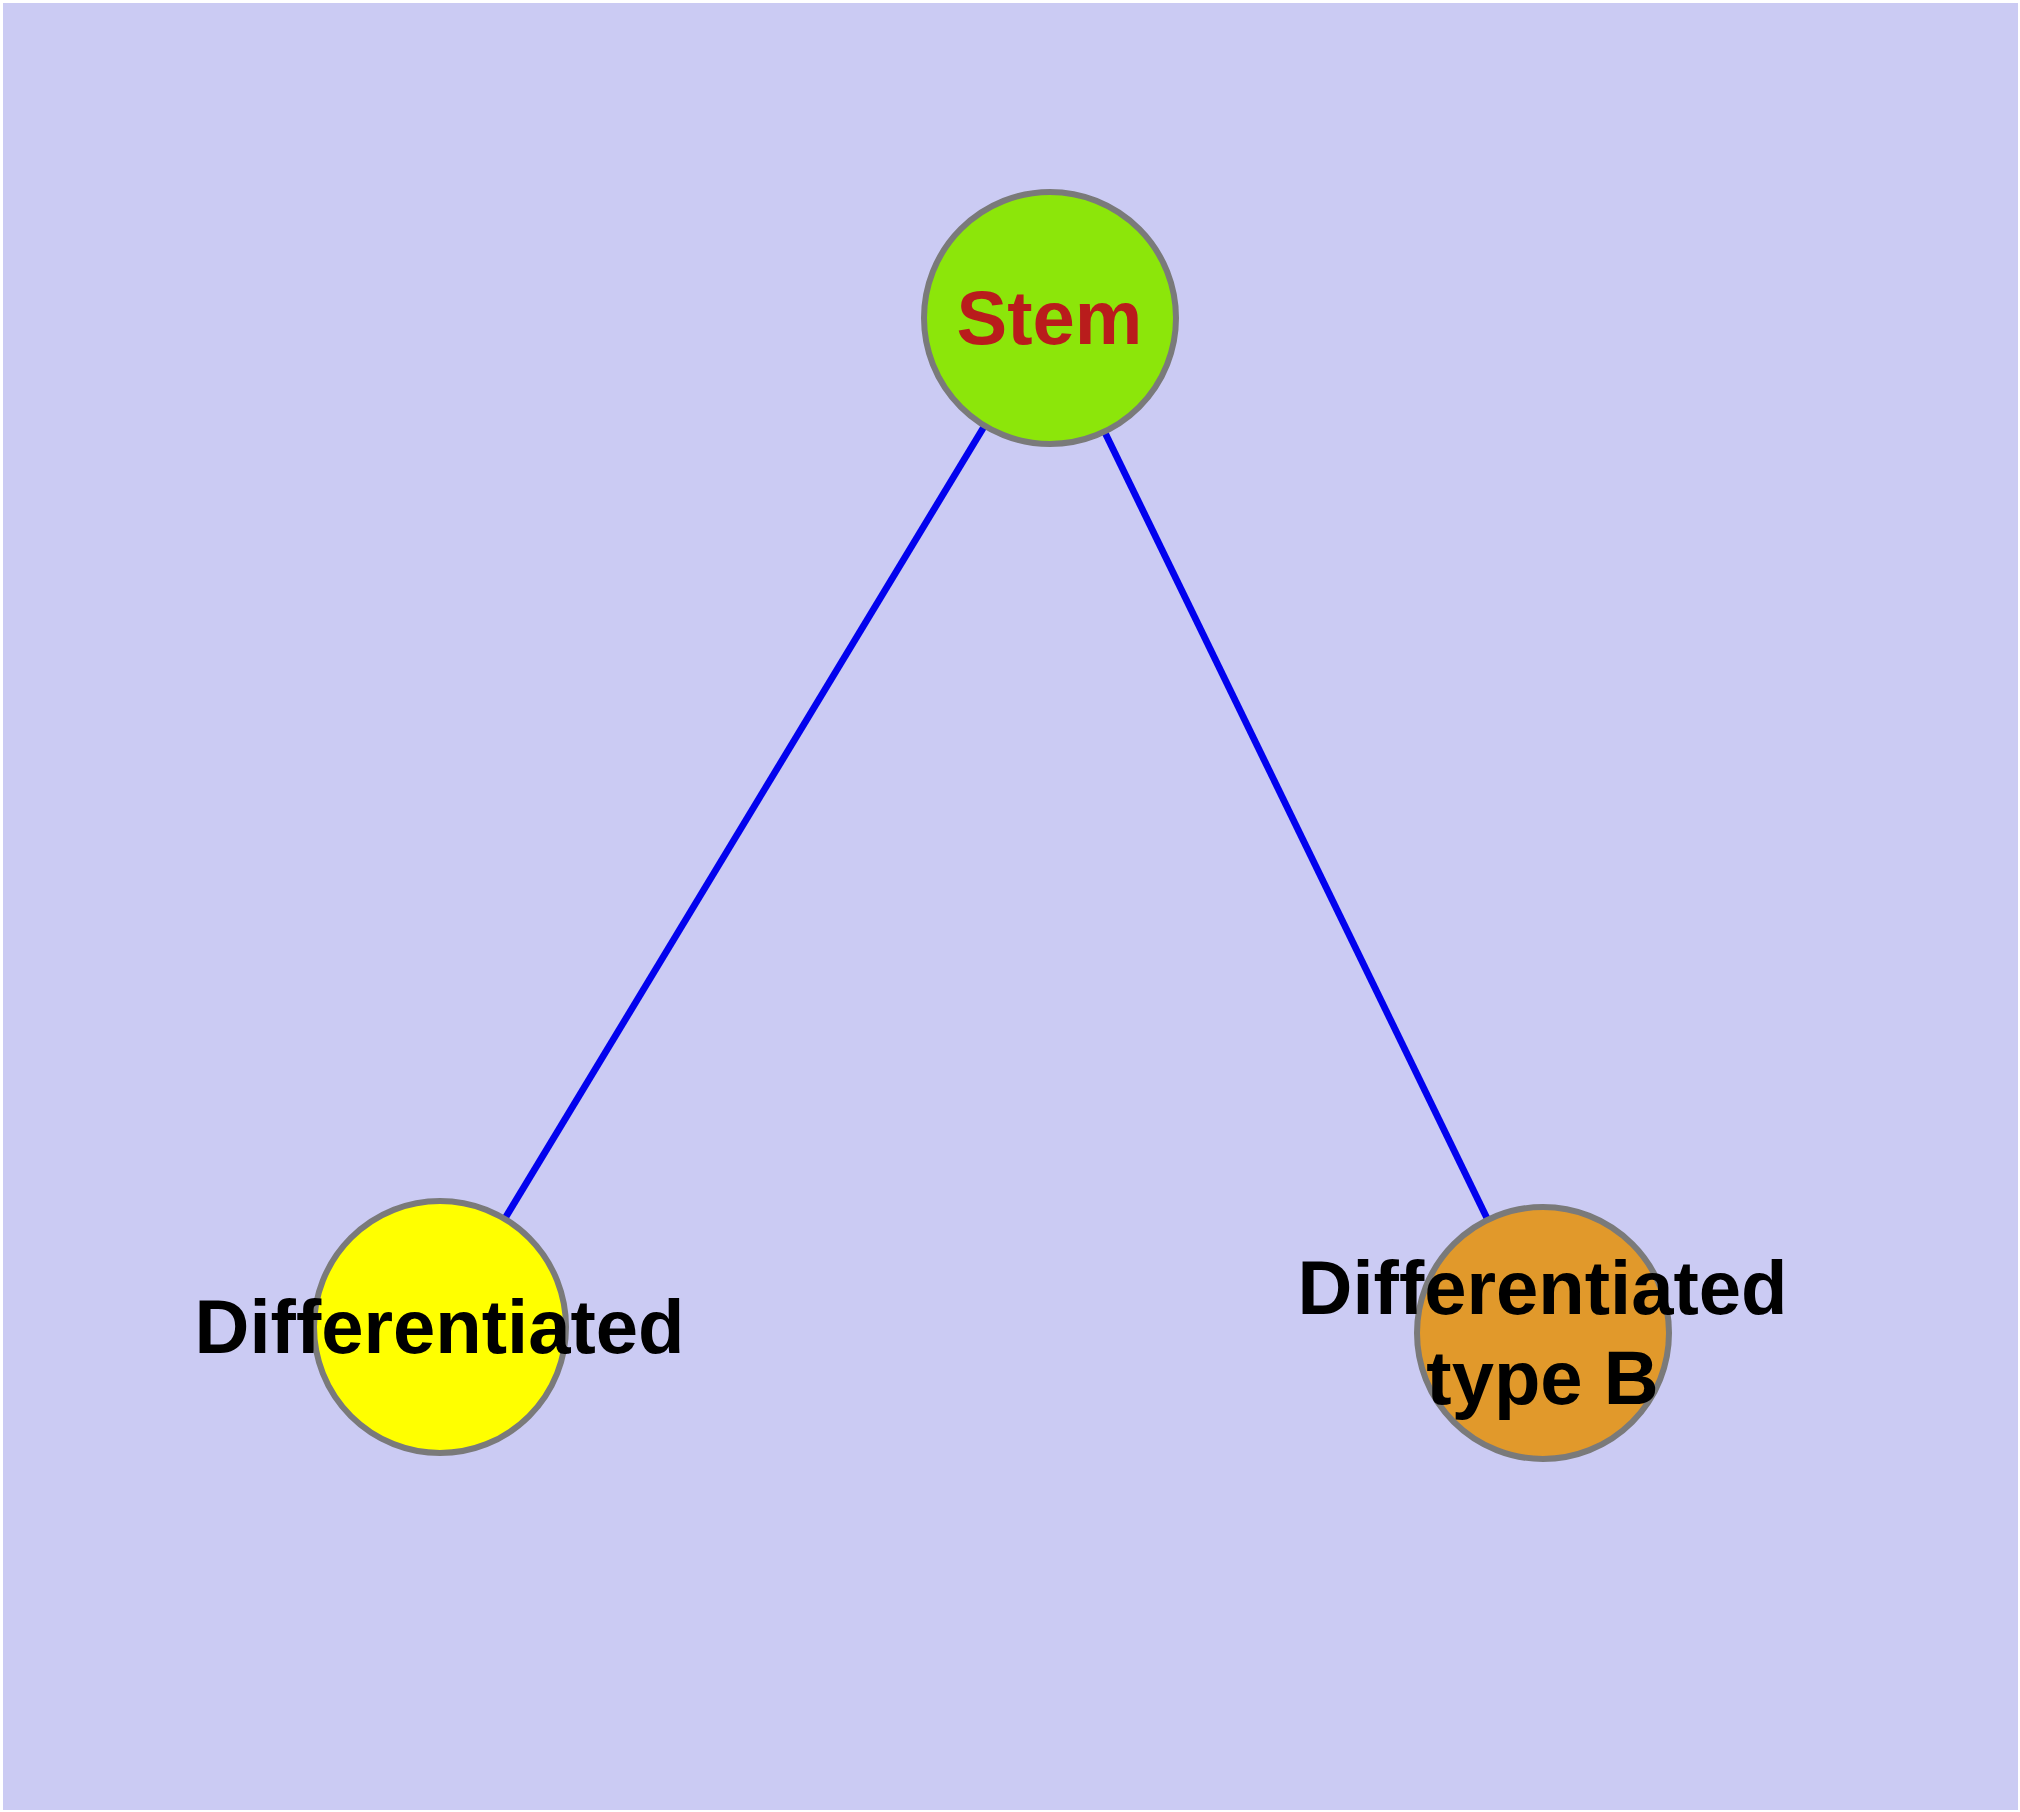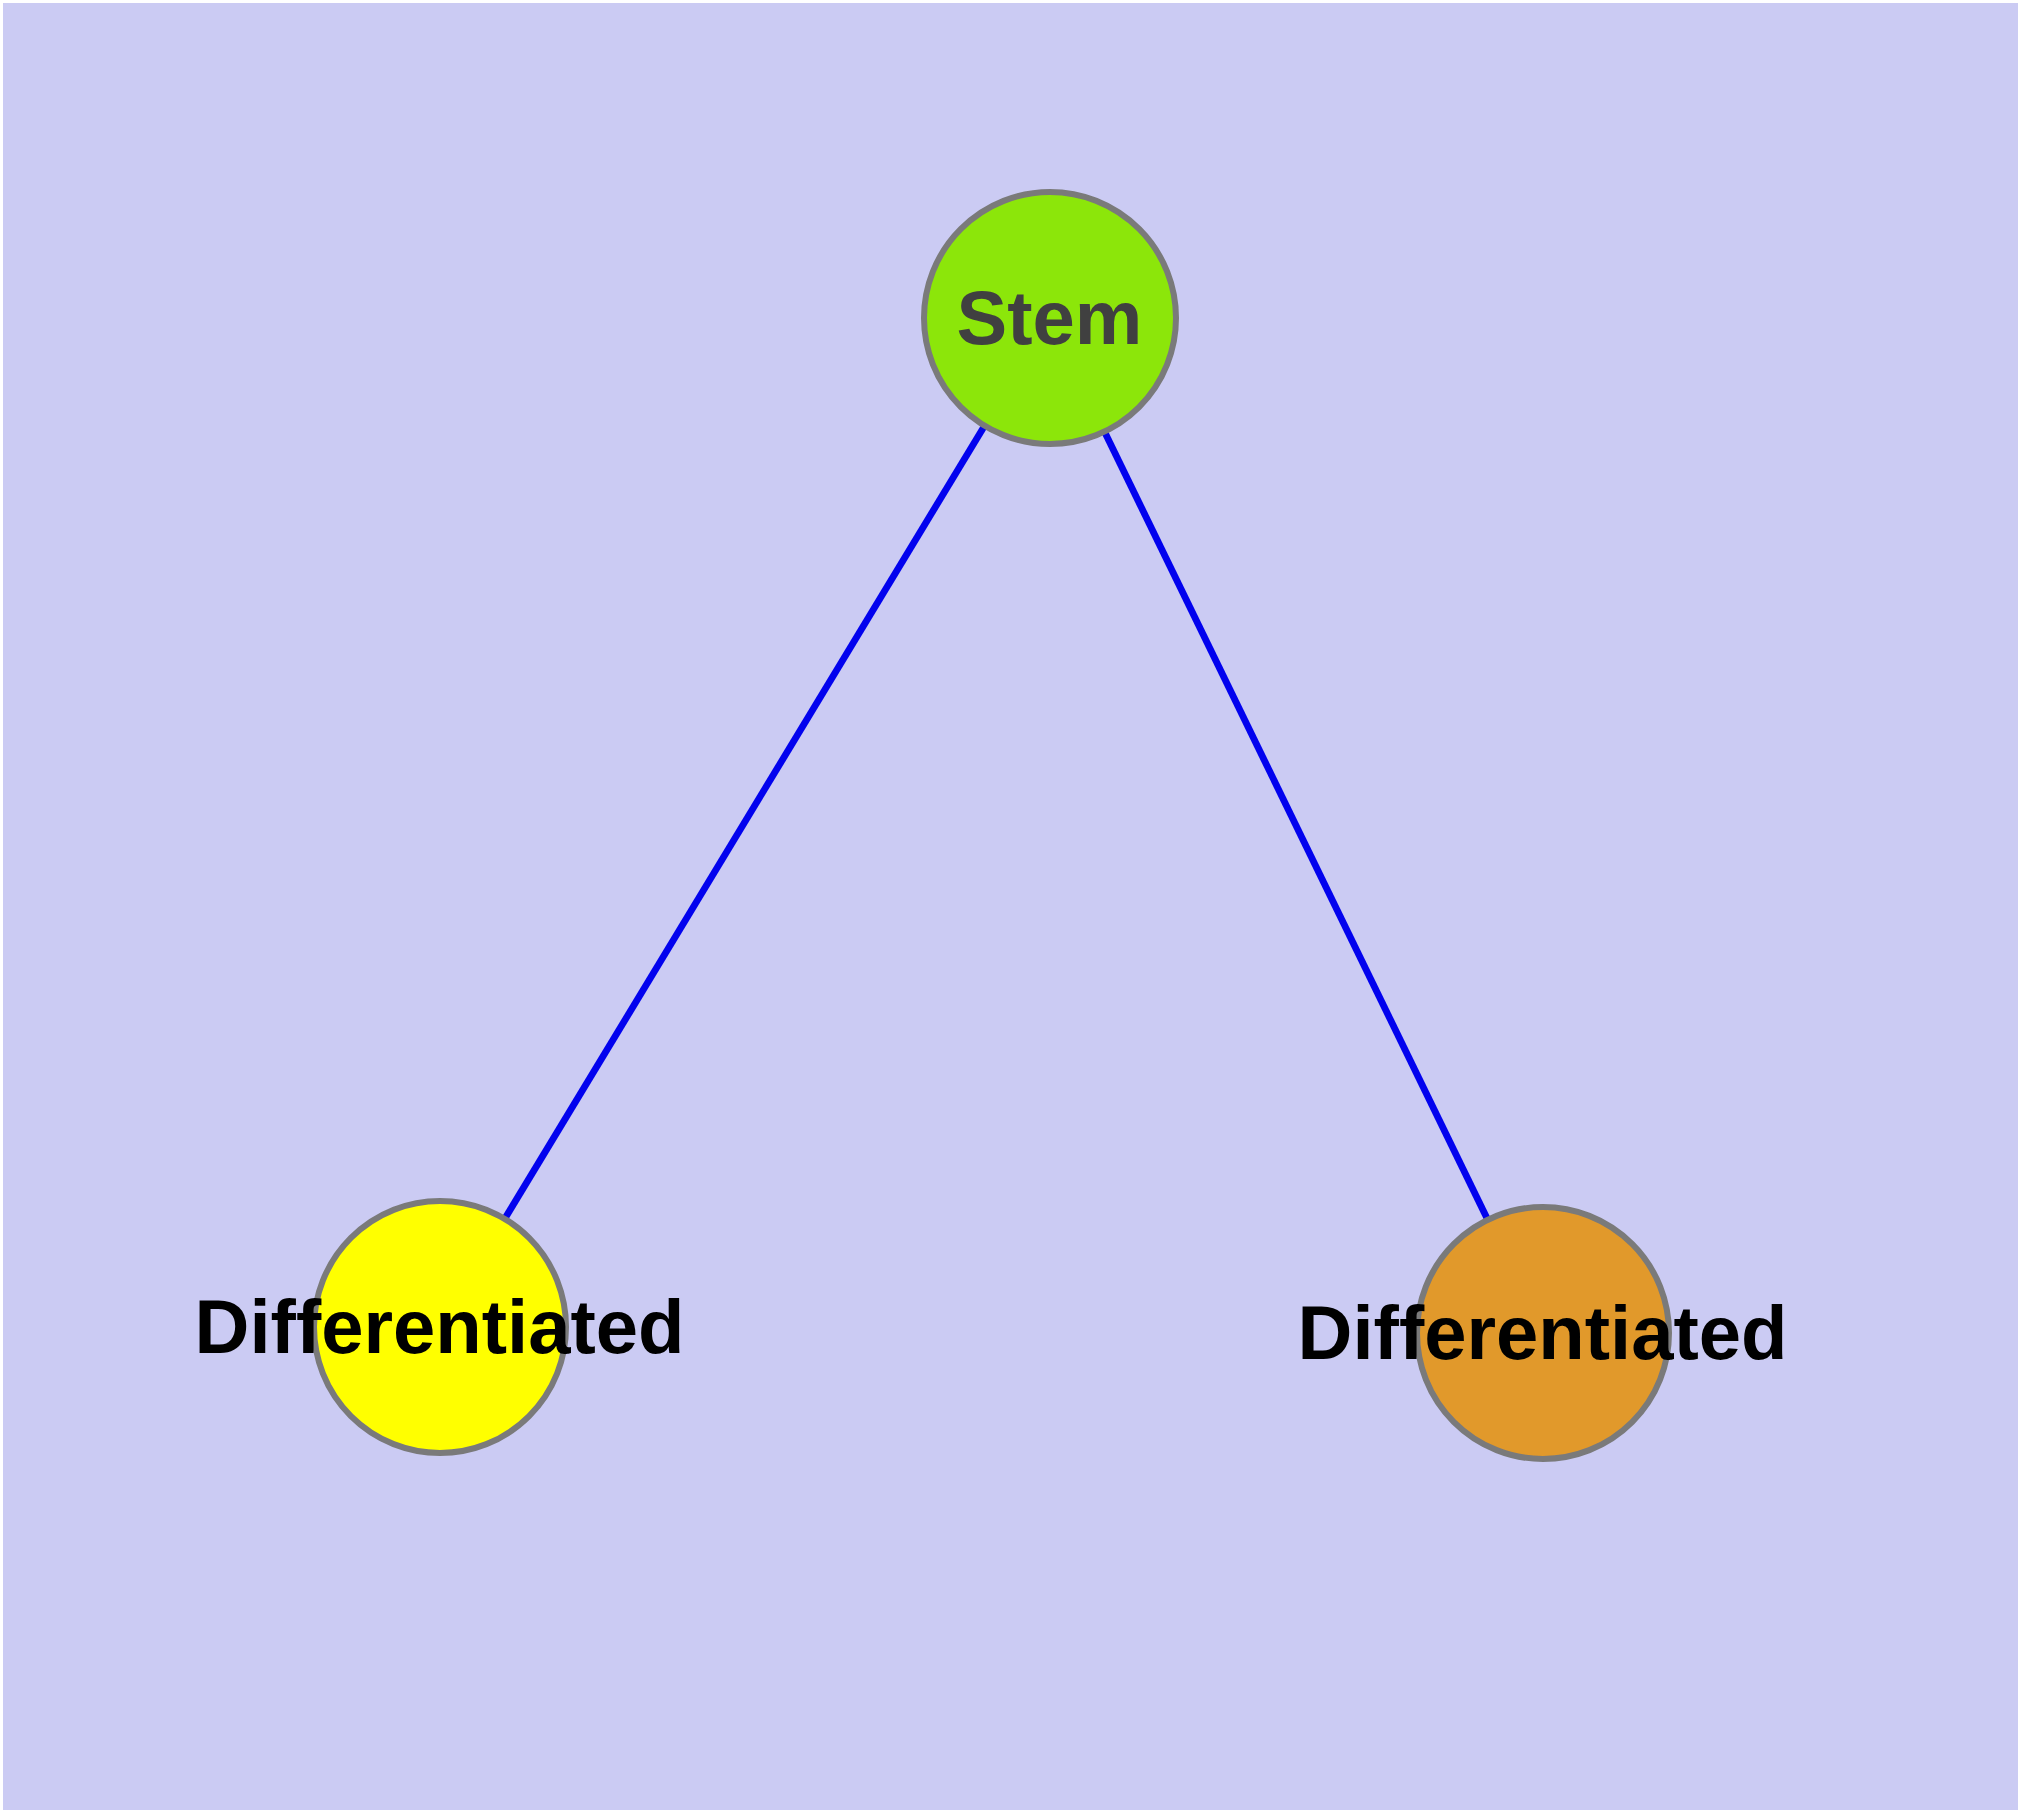--- a/index.html
+++ b/index.html
@@ -45,28 +45,29 @@
 </style>
 </head>
 <body style="background: rgb(255, 255, 255);">
 
 <div class="stage" id="stage" style="background: rgb(203, 203, 243);">
   <svg class="edges-layer" id="edges-layer" xmlns="http://www.w3.org/2000/svg" viewBox="0 0 2378 2132">
       <line x1="1235" y1="372" x2="515" y2="1562" stroke="#0202EE" stroke-width="8"></line>
       <line x1="1235" y1="372" x2="1817" y2="1569" stroke="#0202EE" stroke-width="8"></line>
     </svg>
 <div class="node" style="left: 918px; top: 186px; width: 258px; height: 258px; background: rgb(140, 230, 10); border: 6px solid rgb(122, 122, 122);">
-      <div class="node-label" style="font-size: 76px; color: #404040;">
+      <div class="node-label" style="font-size: 76px; color: #b91c1c;">
         <div>Stem</div>
       </div>
     </div>
     <div class="node" style="left: 308px; top: 1195px; width: 258px; height: 258px; background: rgb(255, 255, 0); border: 6px solid rgb(122, 122, 122);">
       <div class="node-label" style="font-size: 76px; color: rgb(0, 0, 0);">
         <div>Differentiated</div>
       </div>
     </div>
     <div class="node" style="left: 1411px; top: 1201px; width: 258px; height: 258px; background: rgb(225, 153, 43); border: 6px solid rgb(122, 122, 122);">
       <div class="node-label" style="font-size: 76px; color: rgb(0, 0, 0);">
         <div>Differentiated</div>
+        <div>type B</div>
       </div>
     </div>
   </div>
 
 
 </body></html>

